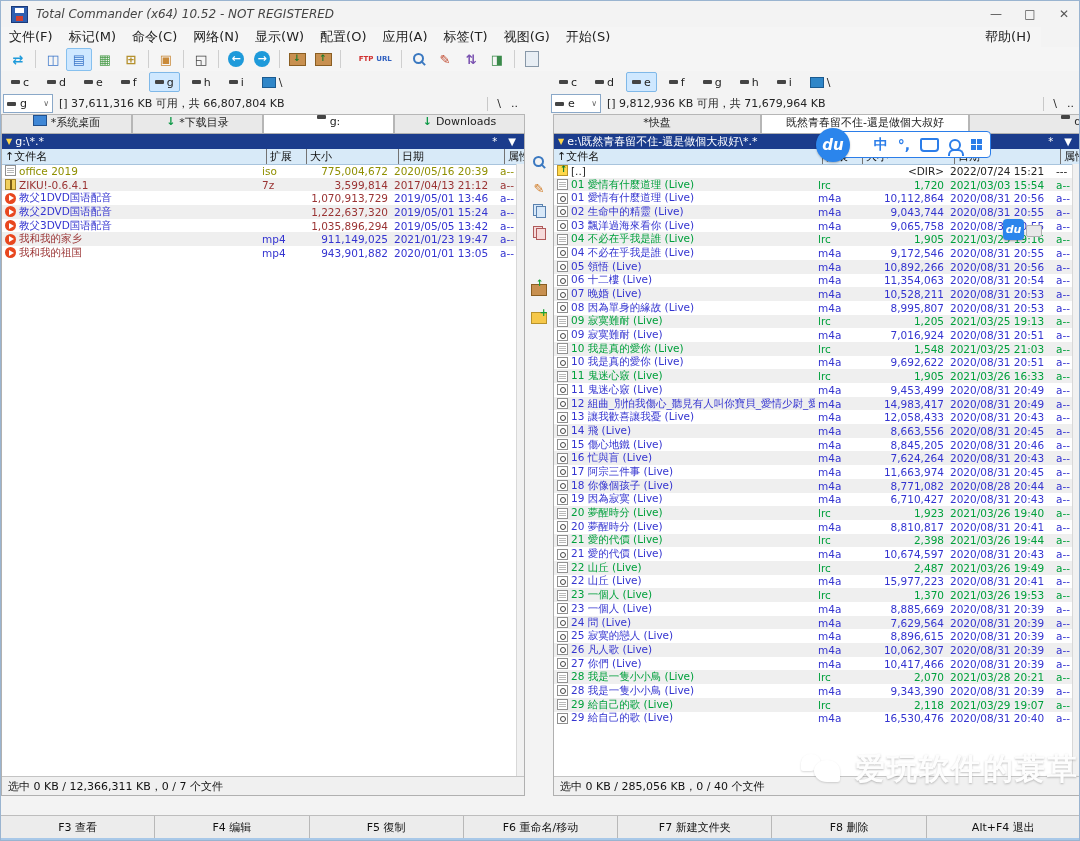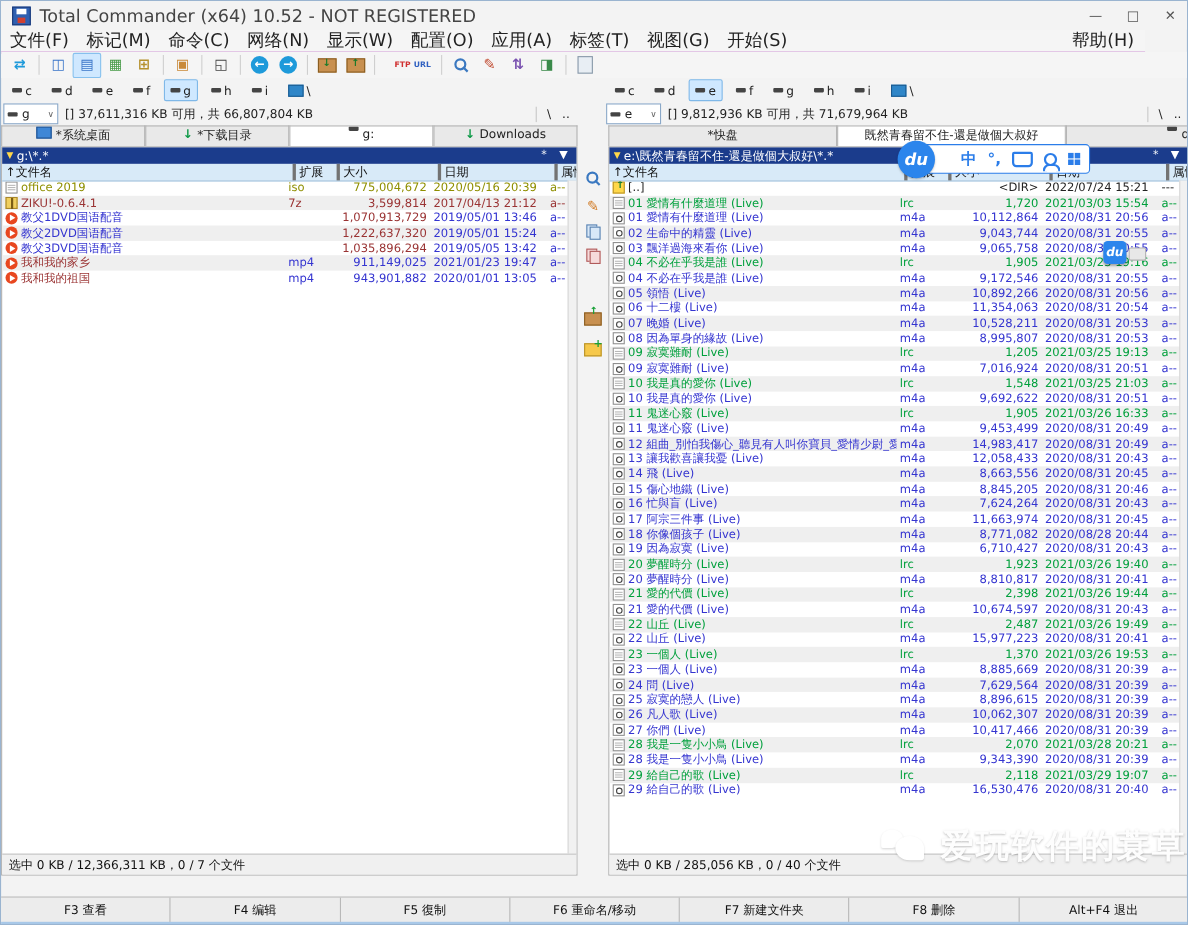--- a/index.html
+++ b/index.html
@@ -2,25 +2,25 @@
 <html><head>
 <meta charset="utf-8">
 <style>
   html,body{margin:0;padding:0;background:#d8d8d8;font-family:"DejaVu Sans","Liberation Sans",sans-serif;}
   #app{position:relative;width:1080px;height:841px;background:#f3f3f3;overflow:hidden;border:1px solid #9ab4d0;box-sizing:border-box;}
   
   #titlebar{position:absolute;left:0;top:0;width:1080px;height:26px;background:#f3f3f3;display:flex;align-items:center;}
   .tc-logo{width:15px;height:15px;margin:0 8px 0 10px;background:#2f5fb0;border:1px solid #1a3a7a;position:relative;}
   .tc-logo::before{content:"";position:absolute;left:3px;top:1px;right:3px;height:5px;background:#fff;}
   .tc-logo::after{content:"";position:absolute;left:4px;bottom:1px;right:4px;height:5px;background:#d04030;}
-  #title-text{font-size:16px;color:#444;}
+  #title-text{font-size:12px;color:#444;font-style:italic;}
   #win-controls{margin-left:auto;display:flex;align-items:center;}
   .win-btn{width:34px;height:24px;text-align:center;line-height:24px;font-size:12px;color:#555;}
   
-  #menubar{position:absolute;left:0;top:26px;width:1040px;height:20px;background:#f5f5f5;display:flex;align-items:center;font-size:16px;color:#222;border-bottom:2px solid #a21caf;}
+  #menubar{position:absolute;left:0;top:26px;width:1040px;height:20px;background:#f5f5f5;display:flex;align-items:center;font-size:13px;color:#222;border-bottom:2px solid #a21caf;}
   .menu-item{padding:0 8px;}
   #menu-help{margin-left:auto;padding:0 10px;}
   
   #toolbar{position:absolute;left:0;top:46px;width:1080px;height:24px;background:#f5f5f5;display:flex;align-items:center;padding-left:4px;box-sizing:border-box;}
   .tb-group{display:flex;align-items:center;}
   .tb-sep{width:1px;height:18px;background:#cfcfcf;margin:0 4px;}
   .tb-btn{width:24px;height:21px;display:flex;align-items:center;justify-content:center;border:1px solid transparent;border-radius:2px;font-size:13px;font-weight:bold;}
   .tb-btn.active{background:#cfe8ff;border-color:#86c0ee;}
   .tb-circle{width:16px;height:16px;border-radius:50%;background:#1e9ada;color:#fff;font-size:11px;line-height:16px;text-align:center;font-weight:bold;}
   .tb-box{width:15px;height:11px;background:#c89050;border:1px solid #8a5e22;color:#1c7a2a;font-size:9px;line-height:9px;text-align:center;font-weight:bold;}
@@ -59,21 +59,21 @@
   .ti-download{color:#0f9a48;font-weight:bold;font-size:11px;}
   .ti-drive{width:9px;height:4px;background:#444;border-radius:1px;}
   
   .panel{position:absolute;top:132px;background:#fff;border:1px solid #b0b0b0;box-sizing:border-box;}
   #panel-left{left:0;width:524px;height:663px;}
   #panel-right{left:552px;width:528px;height:663px;}
   .pathbar{height:15px;background:#1b3c8c;color:#fff;font-size:11px;display:flex;align-items:center;padding:0 4px;white-space:nowrap;overflow:hidden;}
   .path-tri{color:#ffd84a;font-size:8px;margin-right:3px;}
   .path-right{margin-left:auto;letter-spacing:4px;font-size:10px;}
   .hdr{height:15px;background:#d8eaf8;border-bottom:1px solid #a8c4dd;display:grid;grid-template-columns:1fr 40px 92px 106px 20px;font-size:11px;color:#111;align-items:center;}
-  .hdr>div{padding:0 3px;border-left:3px solid #737373;overflow:hidden;white-space:nowrap;}
+  .hdr>div{padding:0 3px;border-left:1px solid #737373;overflow:hidden;white-space:nowrap;}
   .hdr>div:first-child{border-left:none;}
   .rows{position:absolute;left:0;right:7px;top:30px;bottom:19px;overflow:hidden;}
   .row{height:13.7px;display:grid;grid-template-columns:1fr 40px 92px 106px 20px;align-items:center;font-size:10.5px;white-space:nowrap;}
   .row.alt{background:#efefef;}
   .row>div{overflow:hidden;padding:0 3px;}
   .cell-name{display:flex;align-items:center;}
   .cell-size{text-align:right;}
   .fi{width:11px;height:11px;margin-right:3px;flex:none;position:relative;box-sizing:border-box;}
   .fi-doc{background:#fff;border:1px solid #909090;}
   .fi-doc::after{content:"";position:absolute;left:1px;top:2px;right:1px;height:1px;background:#b8b8b8;box-shadow:0 2px 0 #b8b8b8,0 4px 0 #b8b8b8;}

